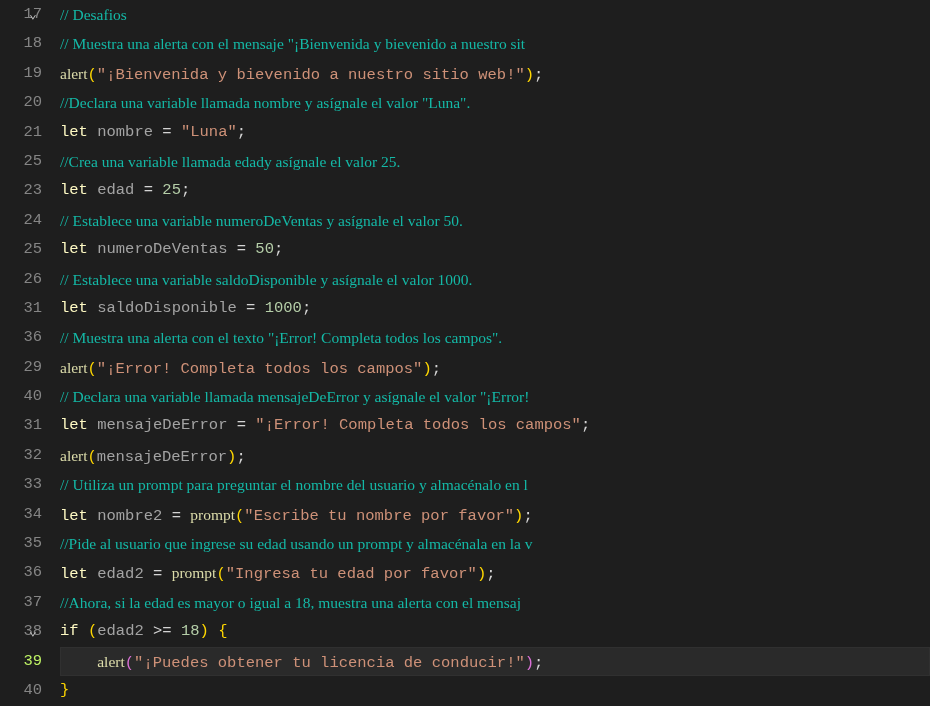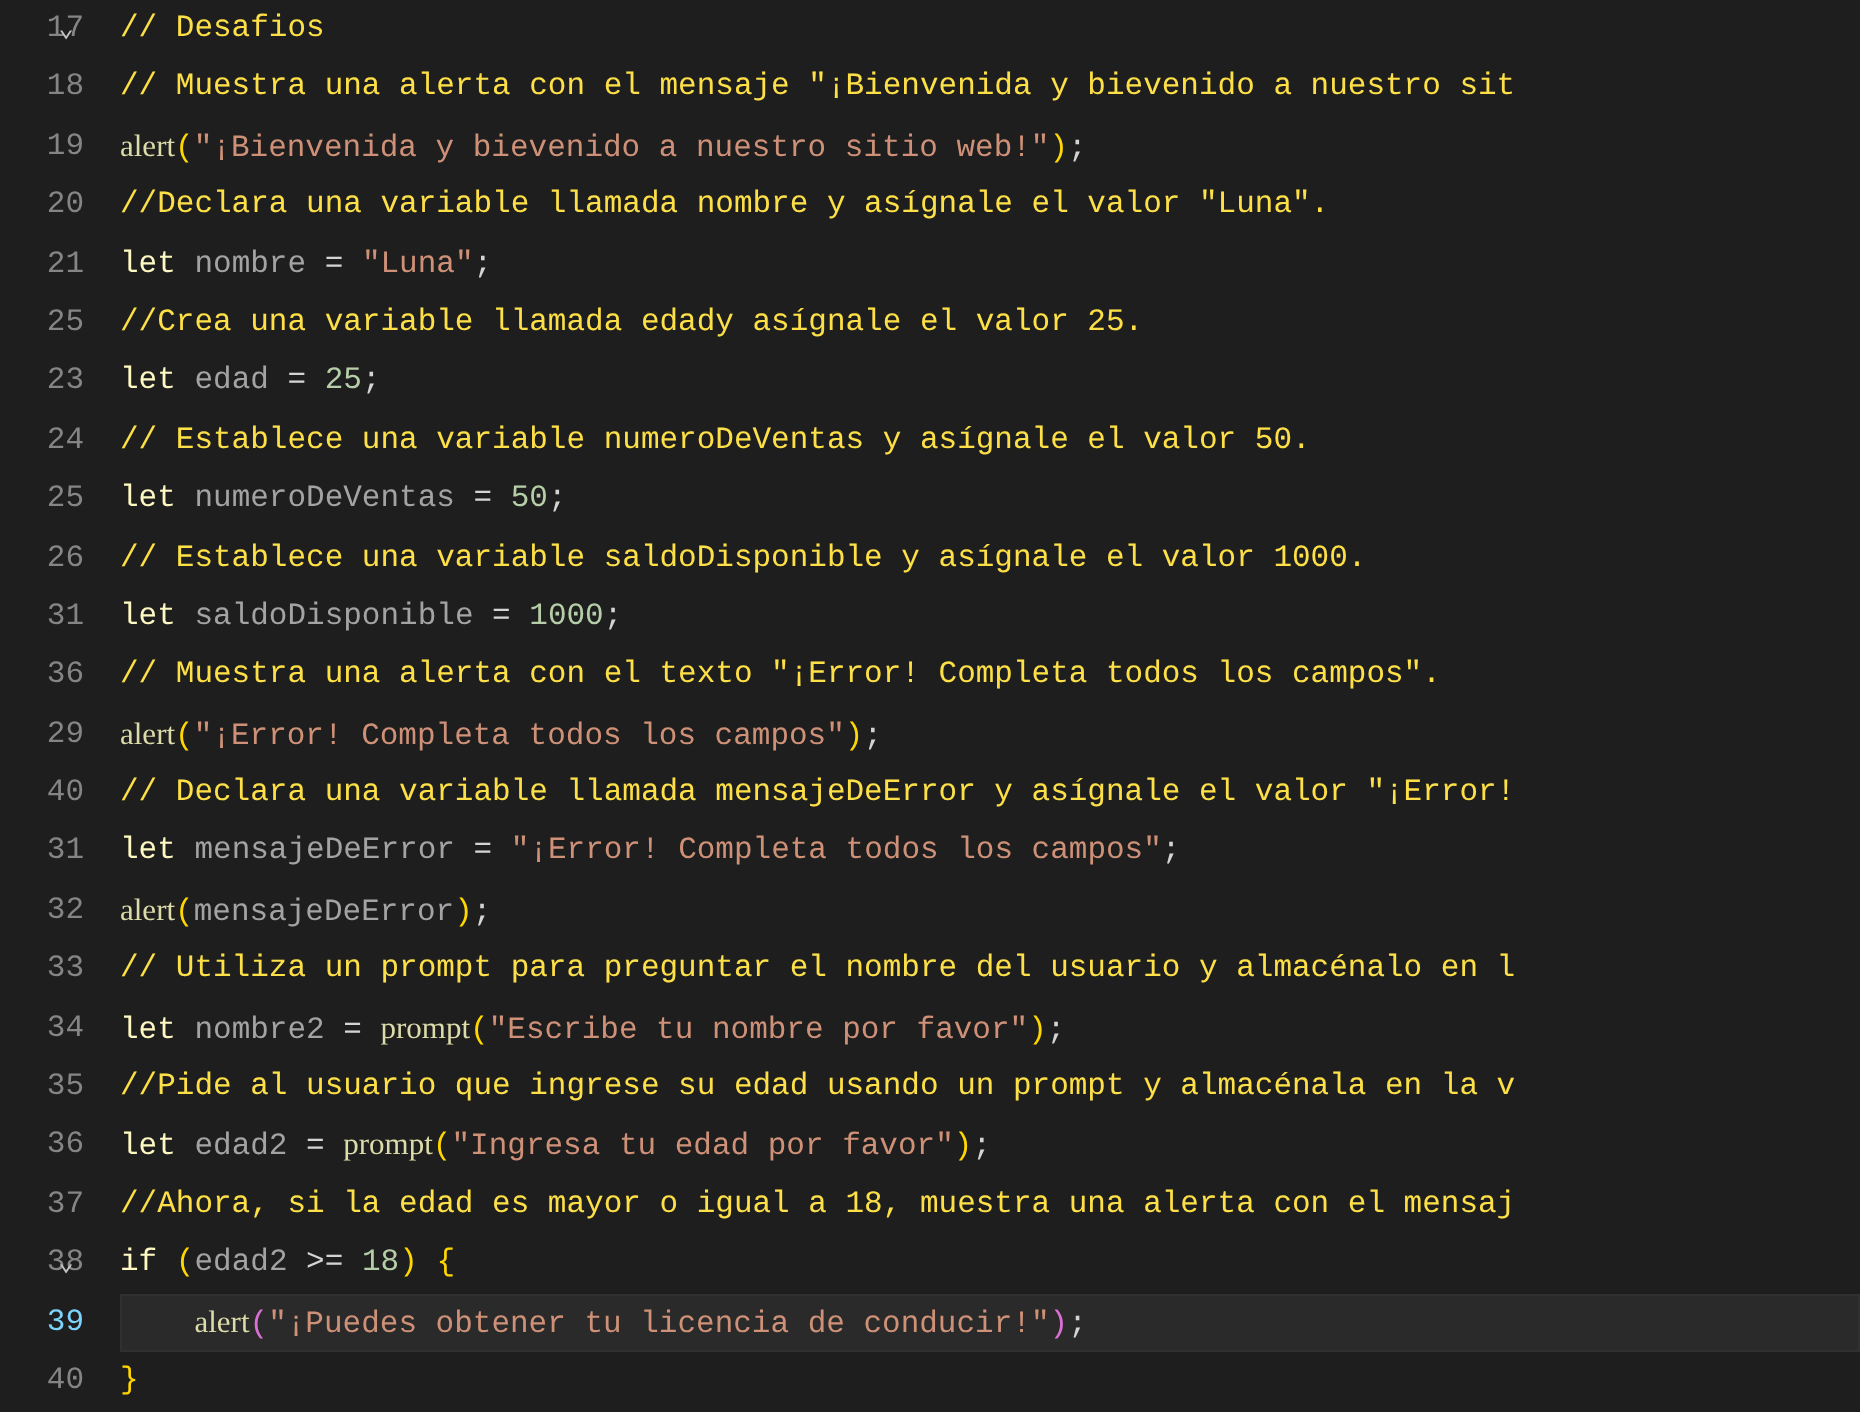--- a/index.html
+++ b/index.html
@@ -23,21 +23,21 @@
     text-align: right;
     padding-right: 18px;
     color: #858585;
     user-select: none;
     position: relative;
   }
   .ln {
     height: 29.4px;
     position: relative;
   }
-  .ln.current { color: #7dd3fc; }
+  .ln.current { color: #bef264; }
   .fold {
     position: absolute;
     right: 2px;
     top: 0;
     width: 14px;
     text-align: center;
     color: #c5c5c5;
     cursor: pointer;
     font-size: 13px;
   }
@@ -47,21 +47,21 @@
     overflow: hidden;
   }
   .row {
     height: 29.4px;
   }
   .row.current-line {
     background: #2a2a2a;
     box-shadow: inset 0 0 0 1px #303030;
   }
   
-  .cmt { color: #fde047; }
+  .cmt { color: #14b8a6; font-family: Liberation Serif, serif; }
   .kw  { color: #fef9c3; }
   .var { color: #a3a3a3; }
   .fn  { color: #dcdcaa; font-family: Liberation Serif, serif; }
   .str { color: #ce9178; }
   .num { color: #b5cea8; }
   .pn  { color: #d4d4d4; }
   .brc1{ color: #ffd700; }
   .brc2{ color: #da70d6; }
 </style>
 </head>

